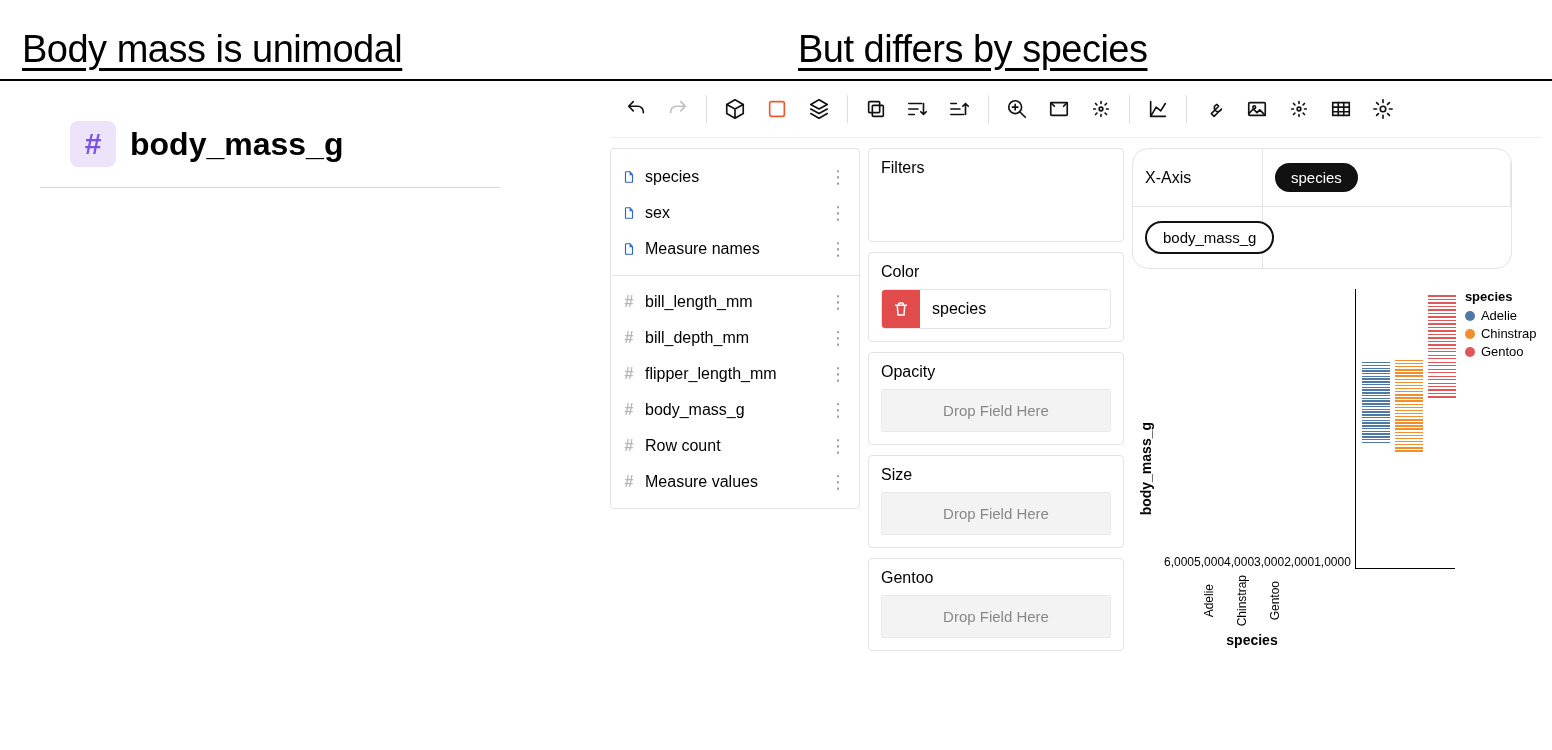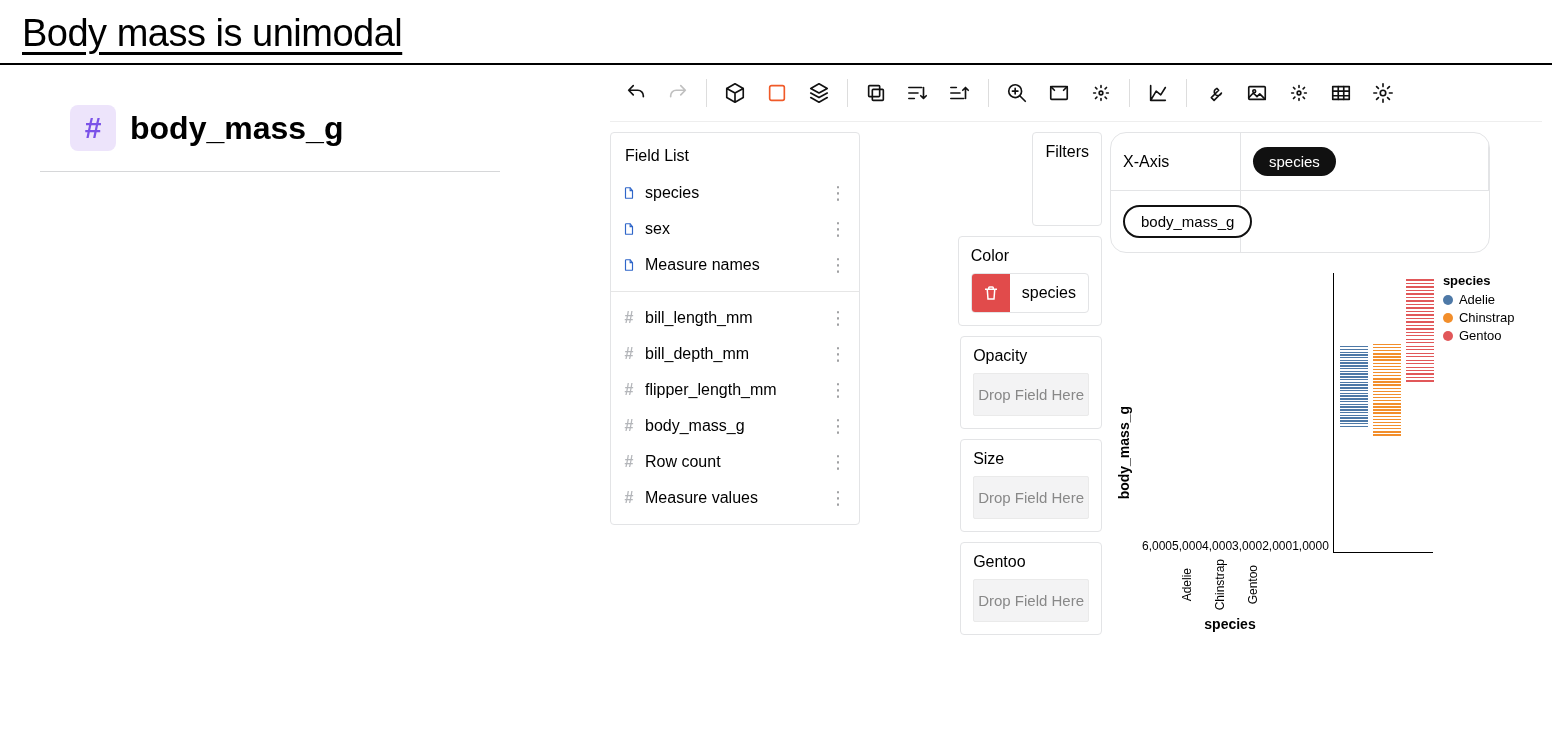--- a/index.html
+++ b/index.html
@@ -1,19 +1,19 @@
 <!DOCTYPE html>
 <html><head>
 <meta charset="utf-8">
 <style>
   * { box-sizing: border-box; margin: 0; padding: 0; }
   body { font-family: -apple-system, "Segoe UI", Helvetica, Arial, sans-serif; background: #fff; width: 1552px; height: 750px; position: relative; overflow: hidden; }
 
   .header { display: flex; border-bottom: 2px solid #000; }
-  .header .col { flex: 1; padding: 12px 22px 8px 22px; font-size: 38px; font-weight: 500; letter-spacing: -0.5px; text-decoration: underline; text-underline-offset: 6px; }
+  .header .col { flex: 1; padding: 28px 22px 8px 22px; font-size: 38px; font-weight: 500; letter-spacing: -0.5px; text-decoration: underline; text-underline-offset: 6px; }
 
   .main { display: flex; height: 680px; }
   .left-pane { width: 600px; padding: 40px 24px 0 40px; }
   .right-pane { flex: 1; padding: 4px 10px 0 10px; }
 
   .field-header { display: flex; align-items: center; gap: 14px; margin-bottom: 20px; margin-left: 30px; }
   .field-hash { width: 46px; height: 46px; border-radius: 8px; background:#ede4fb; color:#7b52e8; font-size: 30px; font-weight: 600; display:flex; align-items:center; justify-content:center; }
   .field-title { font-size: 32px; font-weight: 700; }
   .divider { border-top: 1px solid #d6d7d9; margin: 20px 0 30px 0; width: 460px; }
 
@@ -35,21 +35,21 @@
   .field-list { width: 250px; border:1px solid #e3e4e6; border-radius:4px; padding: 10px 0 8px; }
   .field-list-header { font-size: 16px; padding: 4px 14px 10px; }
   .fl-group-sep { border-top:1px solid #e6e6e6; margin: 8px 0; }
   .fl-item { display:flex; align-items:center; padding: 7px 10px; font-size: 16px; justify-content:space-between; }
   .fl-item-main { display:flex; align-items:center; gap:8px; }
   .fl-icon { width:16px; display:flex;align-items:center;justify-content:center; }
   .fl-icon.doc { color:#2f66c9; }
   .fl-icon.num { color:#b4b6ba; font-weight:600; }
   .fl-more { color:#9a9b9d; font-size:18px; padding-right:2px; }
 
-  .shelf-col { width: 234px; display:flex; flex-direction:column; gap: 10px; align-items: flex-end; }
+  .shelf-col { width: 256px; display:flex; flex-direction:column; gap: 10px; }
   .shelf { border:1px solid #e3e4e6; border-radius:4px; padding: 10px 12px 12px; }
   .shelf .label { font-size: 16px; margin-bottom: 8px; }
   .shelf .drop { background:#f3f3f4; border:1px solid #eaeaea; border-radius:2px; text-align:center; color:#888; font-size: 15px; padding: 12px 4px; }
 
   .chip-row { display:flex; align-items:stretch; border:1px solid #e3e4e6; border-radius:4px; overflow:hidden; }
   .chip-row .del { width:38px; background:#e14b4b; display:flex;align-items:center;justify-content:center; }
   .chip-row .del svg { width:18px;height:18px;color:#fff; }
   .chip-row .chip-text { padding: 10px 12px; font-size:16px; }
 
   .axis-col { width: 380px; }
@@ -75,20 +75,21 @@
   .legend { font-size:13px; }
   .legend .lg-title { font-weight:700; margin-bottom:4px; }
   .legend .lg-item { display:flex;align-items:center;gap:6px; margin-bottom:3px; }
   .legend .dot { width:10px;height:10px;border-radius:50%; }
 </style>
 </head>
 <body>
 
 <div class="header">
   <div class="col">Body mass is unimodal</div>
+  <div class="col">But differs by species</div>
 </div>
 
 <div class="main">
 
   <div class="left-pane">
     <div class="field-header">
       <div class="field-hash">#</div>
       <div class="field-title">body_mass_g</div>
     </div>
     <div class="divider"></div>
@@ -194,21 +195,20 @@
             <circle cx="12" cy="12" r="3"></circle>
             <path d="M12 2v3M12 19v3M2 12h3M19 12h3M5 5l2 2M17 17l2 2M19 5l-2 2M7 17l-2 2"></path>
           </svg>
         </div>
       </div>
 
     <div class="panels">
 
       <div class="panel-col">
         <div class="field-list">
-          <div class="field-list-header">Field List</div>
           <div id="fl-dims">
               <div class="fl-item">
                 <div class="fl-item-main">
                   <span class="fl-icon doc">
                     <svg width="14" height="14" viewBox="0 0 24 24" fill="none" stroke="currentColor" stroke-width="2">
                       <path d="M14 3H7a1 1 0 00-1 1v16a1 1 0 001 1h10a1 1 0 001-1V8l-4-5z"></path>
                       <path d="M14 3v5h4"></path>
                     </svg>
                   </span>
                   <span>species</span>

